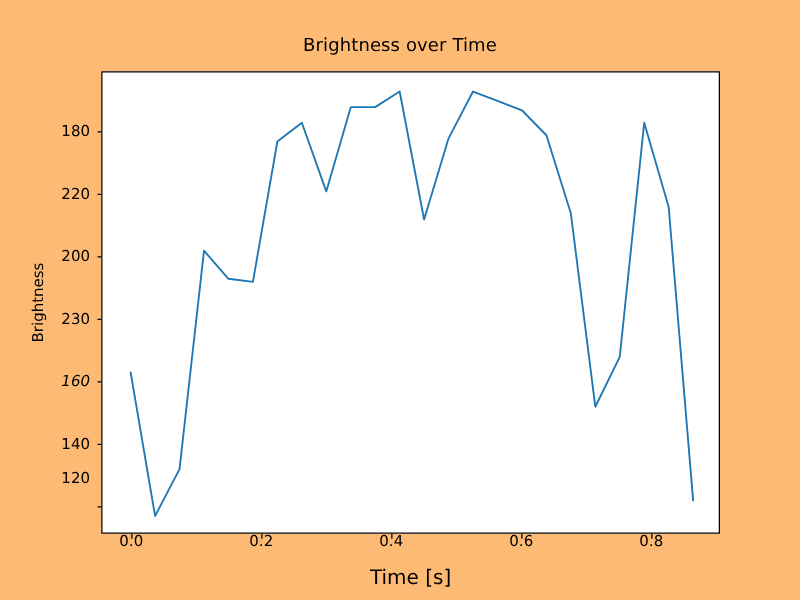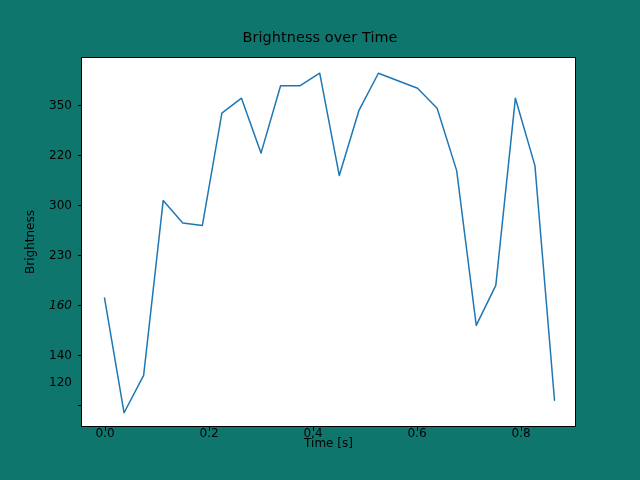--- a/index.html
+++ b/index.html
@@ -10,21 +10,21 @@
   body {
     width: 640px;
     height: 480px;
     font-family: "DejaVu Sans", sans-serif;
     overflow: hidden;
   }
   #figure {
     position: relative;
     width: 640px;
     height: 480px;
-    background: #0f766e;
+    background: #fdba74;
   }
   #chart-title {
     position: absolute;
     left: 0;
     top: 29px;
     width: 640px;
     text-align: center;
     font-size: 14.4px;
     color: #000000;
     letter-spacing: 0.1px;
@@ -74,23 +74,23 @@
   }
   .ytick-mark {
     height: 1.1px;
     width: 3.5px;
     left: 77.5px;
   }
   #xlabel {
     position: absolute;
     left: 81px;
     width: 495px;
-    top: 436px;
+    top: 452px;
     text-align: center;
-    font-size: 12px;
+    font-size: 16px;
     color: #000000;
   }
   #ylabel {
     position: absolute;
     left: 0px;
     top: 0px;
     width: 370px;
     height: 16px;
     line-height: 16px;
     text-align: center;
@@ -130,20 +130,20 @@
   <div class="tick-mark ytick-mark" style="top:305px;"></div>
   <div class="tick-mark ytick-mark" style="top:255px;"></div>
   <div class="tick-mark ytick-mark" style="top:205px;"></div>
   <div class="tick-mark ytick-mark" style="top:155px;"></div>
   <div class="tick-mark ytick-mark" style="top:105px;"></div>
 
   <div class="tick-label ytick-label" style="left:40px;width:32px;top:382px;">120</div>
   <div class="tick-label ytick-label" style="left:40px;width:32px;top:355px;">140</div>
   <div class="tick-label ytick-label" style="left:40px;width:32px;top:305px;font-style:italic;">160</div>
   <div class="tick-label ytick-label" style="left:40px;width:32px;top:255px;">230</div>
-  <div class="tick-label ytick-label" style="left:40px;width:32px;top:205px;">300</div>
+  <div class="tick-label ytick-label" style="left:40px;width:32px;top:205px;">200</div>
   <div class="tick-label ytick-label" style="left:40px;width:32px;top:155px;">220</div>
-  <div class="tick-label ytick-label" style="left:40px;width:32px;top:105px;">350</div>
+  <div class="tick-label ytick-label" style="left:40px;width:32px;top:105px;">180</div>
 
   <div id="xlabel">Time [s]</div>
   <div id="ylabel">Brightness</div>
 
 </div>
 
 </body></html>

